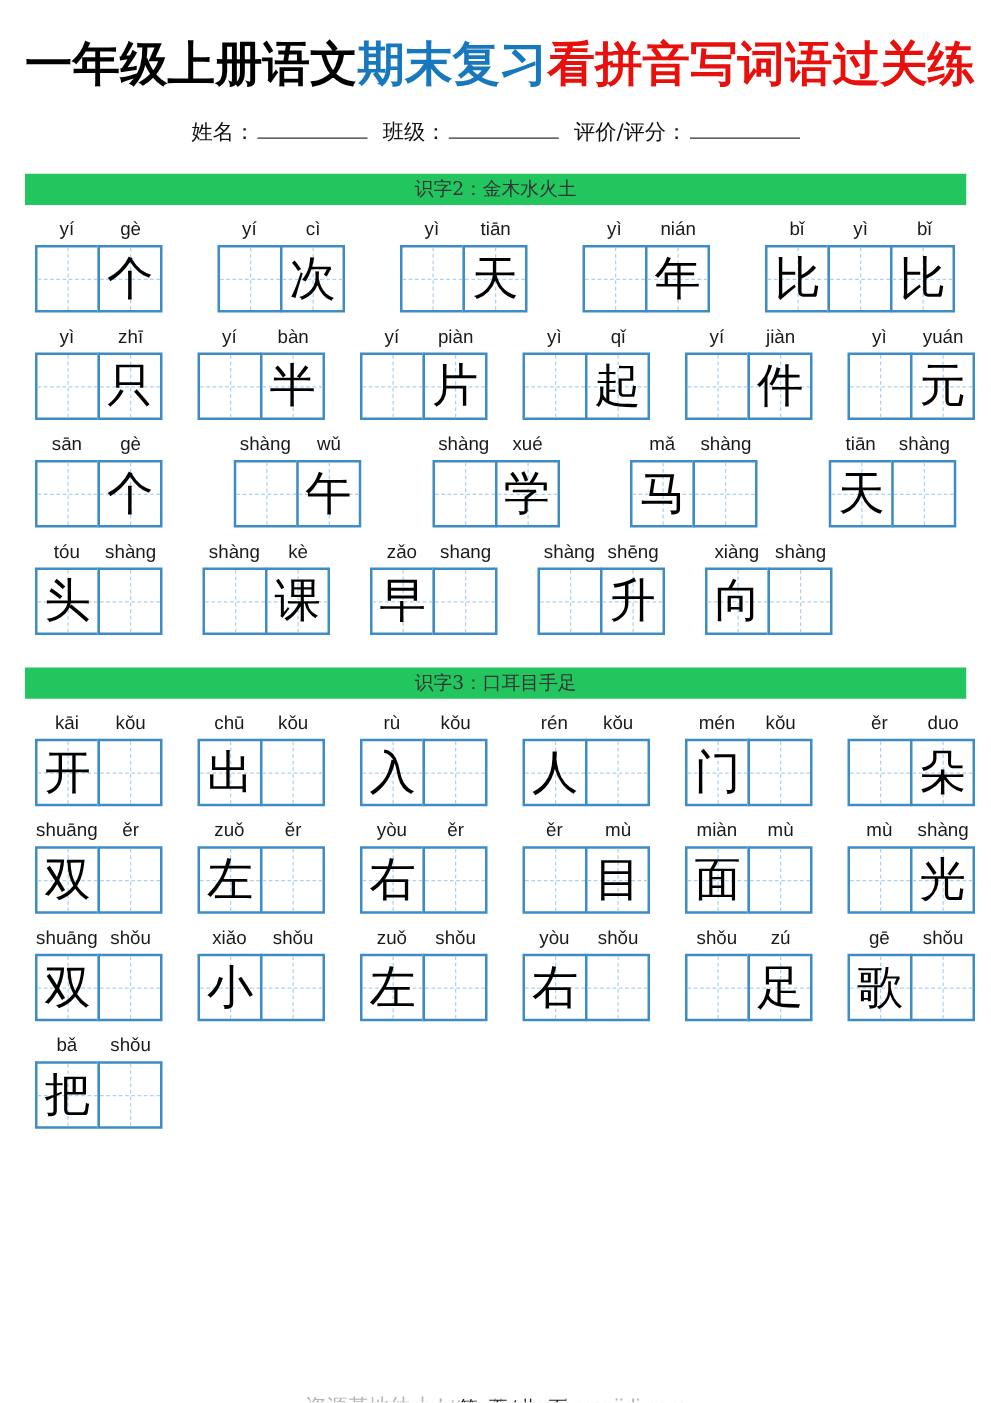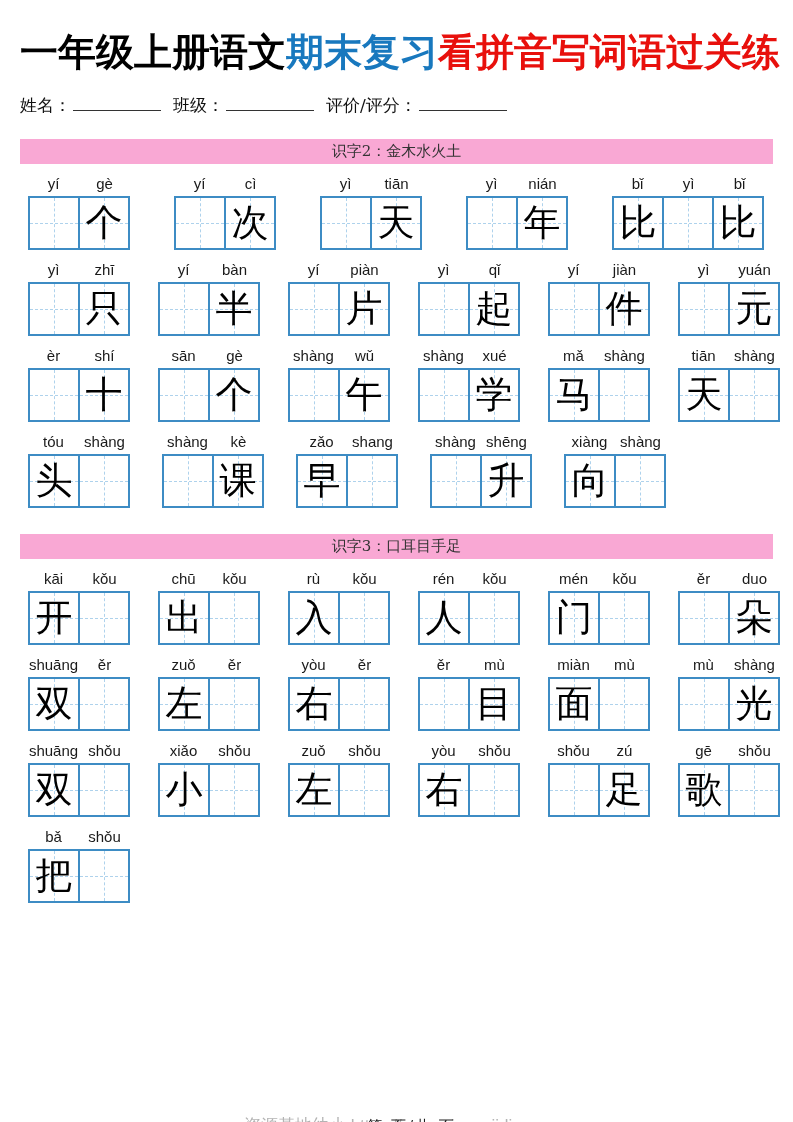--- a/index.html
+++ b/index.html
@@ -24,40 +24,40 @@
     letter-spacing:0px;
     font-family:"Liberation Sans","DejaVu Sans",sans-serif;
   }
   .title .t-black{color:#000000;}
   .title .t-blue{color:#1878be;}
   .title .t-red{color:#e8100c;}
 
   
   .meta{
     margin-top:16px;
-    text-align:left;
+    text-align:center;
     font-size:17px;
     color:#111;
     font-family:"DejaVu Serif","Liberation Serif",serif;
     white-space:nowrap;
   }
   .meta .blank{
     display:inline-block;
     width:88px;
     border-bottom:1.5px solid #333;
     height:14px;
     margin:0 12px 0 2px;
   }
   .meta .blank:last-child{margin-right:0;}
 
   
   .section{margin-top:0;}
   .section-bar{
     margin-top:26px;
-    background:#f9a8d4;
+    background:#22c55e;
     height:25px;
     line-height:25px;
     text-align:center;
     font-size:15px;
     color:#333;
     font-family:"DejaVu Serif","Liberation Serif",serif;
   }
   .section:first-child .section-bar{margin-top:22px;}
 
   
@@ -304,34 +304,20 @@
                 </div>
                 <div class="box">
                   <span class="char">元</span>
                 </div>
               </div>
             </div>
           </div>
           <div class="row spread">
             <div class="group">
               <div class="pinyin">
-                <span class="syl">èr</span>
-                <span class="syl">shí</span>
-              </div>
-              <div class="boxes">
-                <div class="box">
-                  <span class="char"></span>
-                </div>
-                <div class="box">
-                  <span class="char">十</span>
-                </div>
-              </div>
-            </div>
-            <div class="group">
-              <div class="pinyin">
                 <span class="syl">sān</span>
                 <span class="syl">gè</span>
               </div>
               <div class="boxes">
                 <div class="box">
                   <span class="char"></span>
                 </div>
                 <div class="box">
                   <span class="char">个</span>
                 </div>

